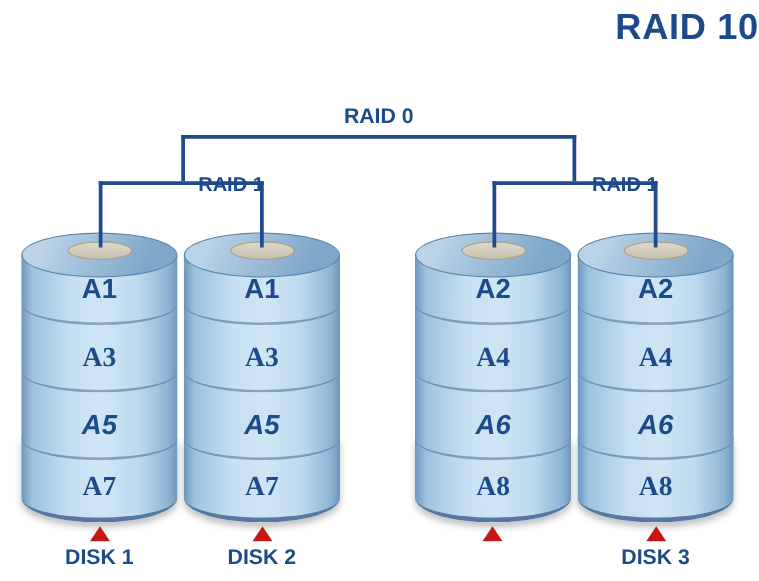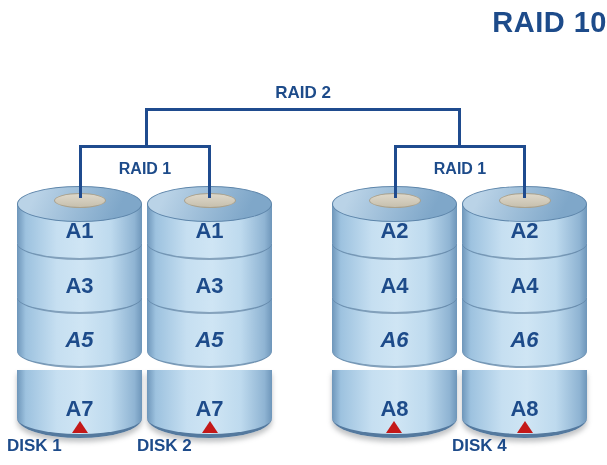--- a/index.html
+++ b/index.html
@@ -23,21 +23,21 @@
   .bracket {
     position:absolute;
     border:3px solid #1f4b8e; border-bottom:none;
     box-sizing:border-box; z-index:10;
   }
   .raid0-bracket { left:145px; top:108px; width:316px; height:37px; }
   .raid1-bracket { top:145px; width:132px; height:53px; }
   .raid1-bracket.left  { left:79px; }
   .raid1-bracket.right { left:394px; }
   .raid1-label {
-    position:absolute; top:160px; width:132px; text-align:center;
+    position:absolute; top:140px; width:132px; text-align:right;
     font-size:16px; font-weight:bold; color:#1d4b8a; z-index:11;
   }
   .raid1-label.left  { left:79px; }
   .raid1-label.right { left:394px; }
 
   .disk { position:absolute; top:186px; width:138px; height:234px; }
   .disk.d1 { left:17px; }
   .disk.d2 { left:147px; }
   .disk.d3 { left:332px; }
   .disk.d4 { left:462px; }
@@ -57,54 +57,55 @@
   .seg {
     position:absolute; left:0; width:125px;
     background:linear-gradient(90deg,#6e96ba 0%,#9dc2df 7%,#c6dff1 32%,#cfe5f4 52%,#bedaee 75%,#8fb4d3 94%,#6e96ba 100%);
     border-radius:0 0 50% 50% / 0 0 17px 17px;
     border-bottom:2px solid rgba(62,98,134,0.5);
     box-sizing:border-box;
     display:flex; align-items:center; justify-content:center;
     font-size:22px; font-weight:bold; color:#1d4b8a;
   }
   .seg.p1 { top:18px;  height:56px; z-index:5; }
-  .seg.p2 { top:58px;  height:70px; z-index:4; padding-top:16px; }
+  .seg.p2 { top:58px;  height:70px; z-index:4; padding-top:16px;font-family:Liberation Serif, serif; }
   .seg.p3 { top:112px; height:70px; z-index:3; padding-top:16px;font-style:italic; }
   .seg.p4 {
-    top:184px; height:68px; z-index:2; padding-top:14px;
+    top:164px; height:68px; z-index:2; padding-top:14px;
     border-bottom:4px solid #54799e;
     border-radius:0 0 50% 50% / 0 0 20px 20px;
     box-shadow:0 4px 5px rgba(100,105,110,0.4);
+    font-family:Liberation Serif, serif;
   }
   .arrow {
     position:absolute; top:421px; width:0; height:0;
     border-left:8px solid transparent; border-right:8px solid transparent;
     border-bottom:12px solid #c41818; z-index:12;
   }
   .arrow.a1 { left:72px; }
   .arrow.a2 { left:202px; }
   .arrow.a3 { left:386px; }
   .arrow.a4 { left:517px; }
   .disk-label {
-    position:absolute; top:436px; width:145px; text-align:left;
+    position:absolute; top:436px; width:145px; text-align:center;
     font-size:17px; font-weight:bold; color:#1d4b8a; z-index:11;
   }
   .disk-label.l1 { left:7px; }
   .disk-label.l2 { left:137px; }
   .disk-label.l3 { left:322px; }
   .disk-label.l4 { left:452px; }
 </style>
 </head>
 <body>
 
 <div class="canvas">
 
   <div class="title">RAID 10</div>
 
-  <div class="raid0-label">RAID 2</div>
+  <div class="raid0-label">RAID 0</div>
   <div class="bracket raid0-bracket"></div>
 
   <div class="bracket raid1-bracket left"></div>
   <div class="bracket raid1-bracket right"></div>
   <div class="raid1-label left">RAID 1</div>
   <div class="raid1-label right">RAID 1</div>
 
   <div class="disk d1">
     <div class="disk-top">
       <div class="disk-cap"></div>
@@ -145,15 +146,15 @@
     <div class="seg p4">A8</div>
   </div>
 
   <div class="arrow a1"></div>
   <div class="arrow a2"></div>
   <div class="arrow a3"></div>
   <div class="arrow a4"></div>
 
   <div class="disk-label l1">DISK 1</div>
   <div class="disk-label l2">DISK 2</div>
-  <div class="disk-label l4">DISK 4</div>
+  <div class="disk-label l4">DISK 3</div>
 
 </div>
 
 </body></html>

